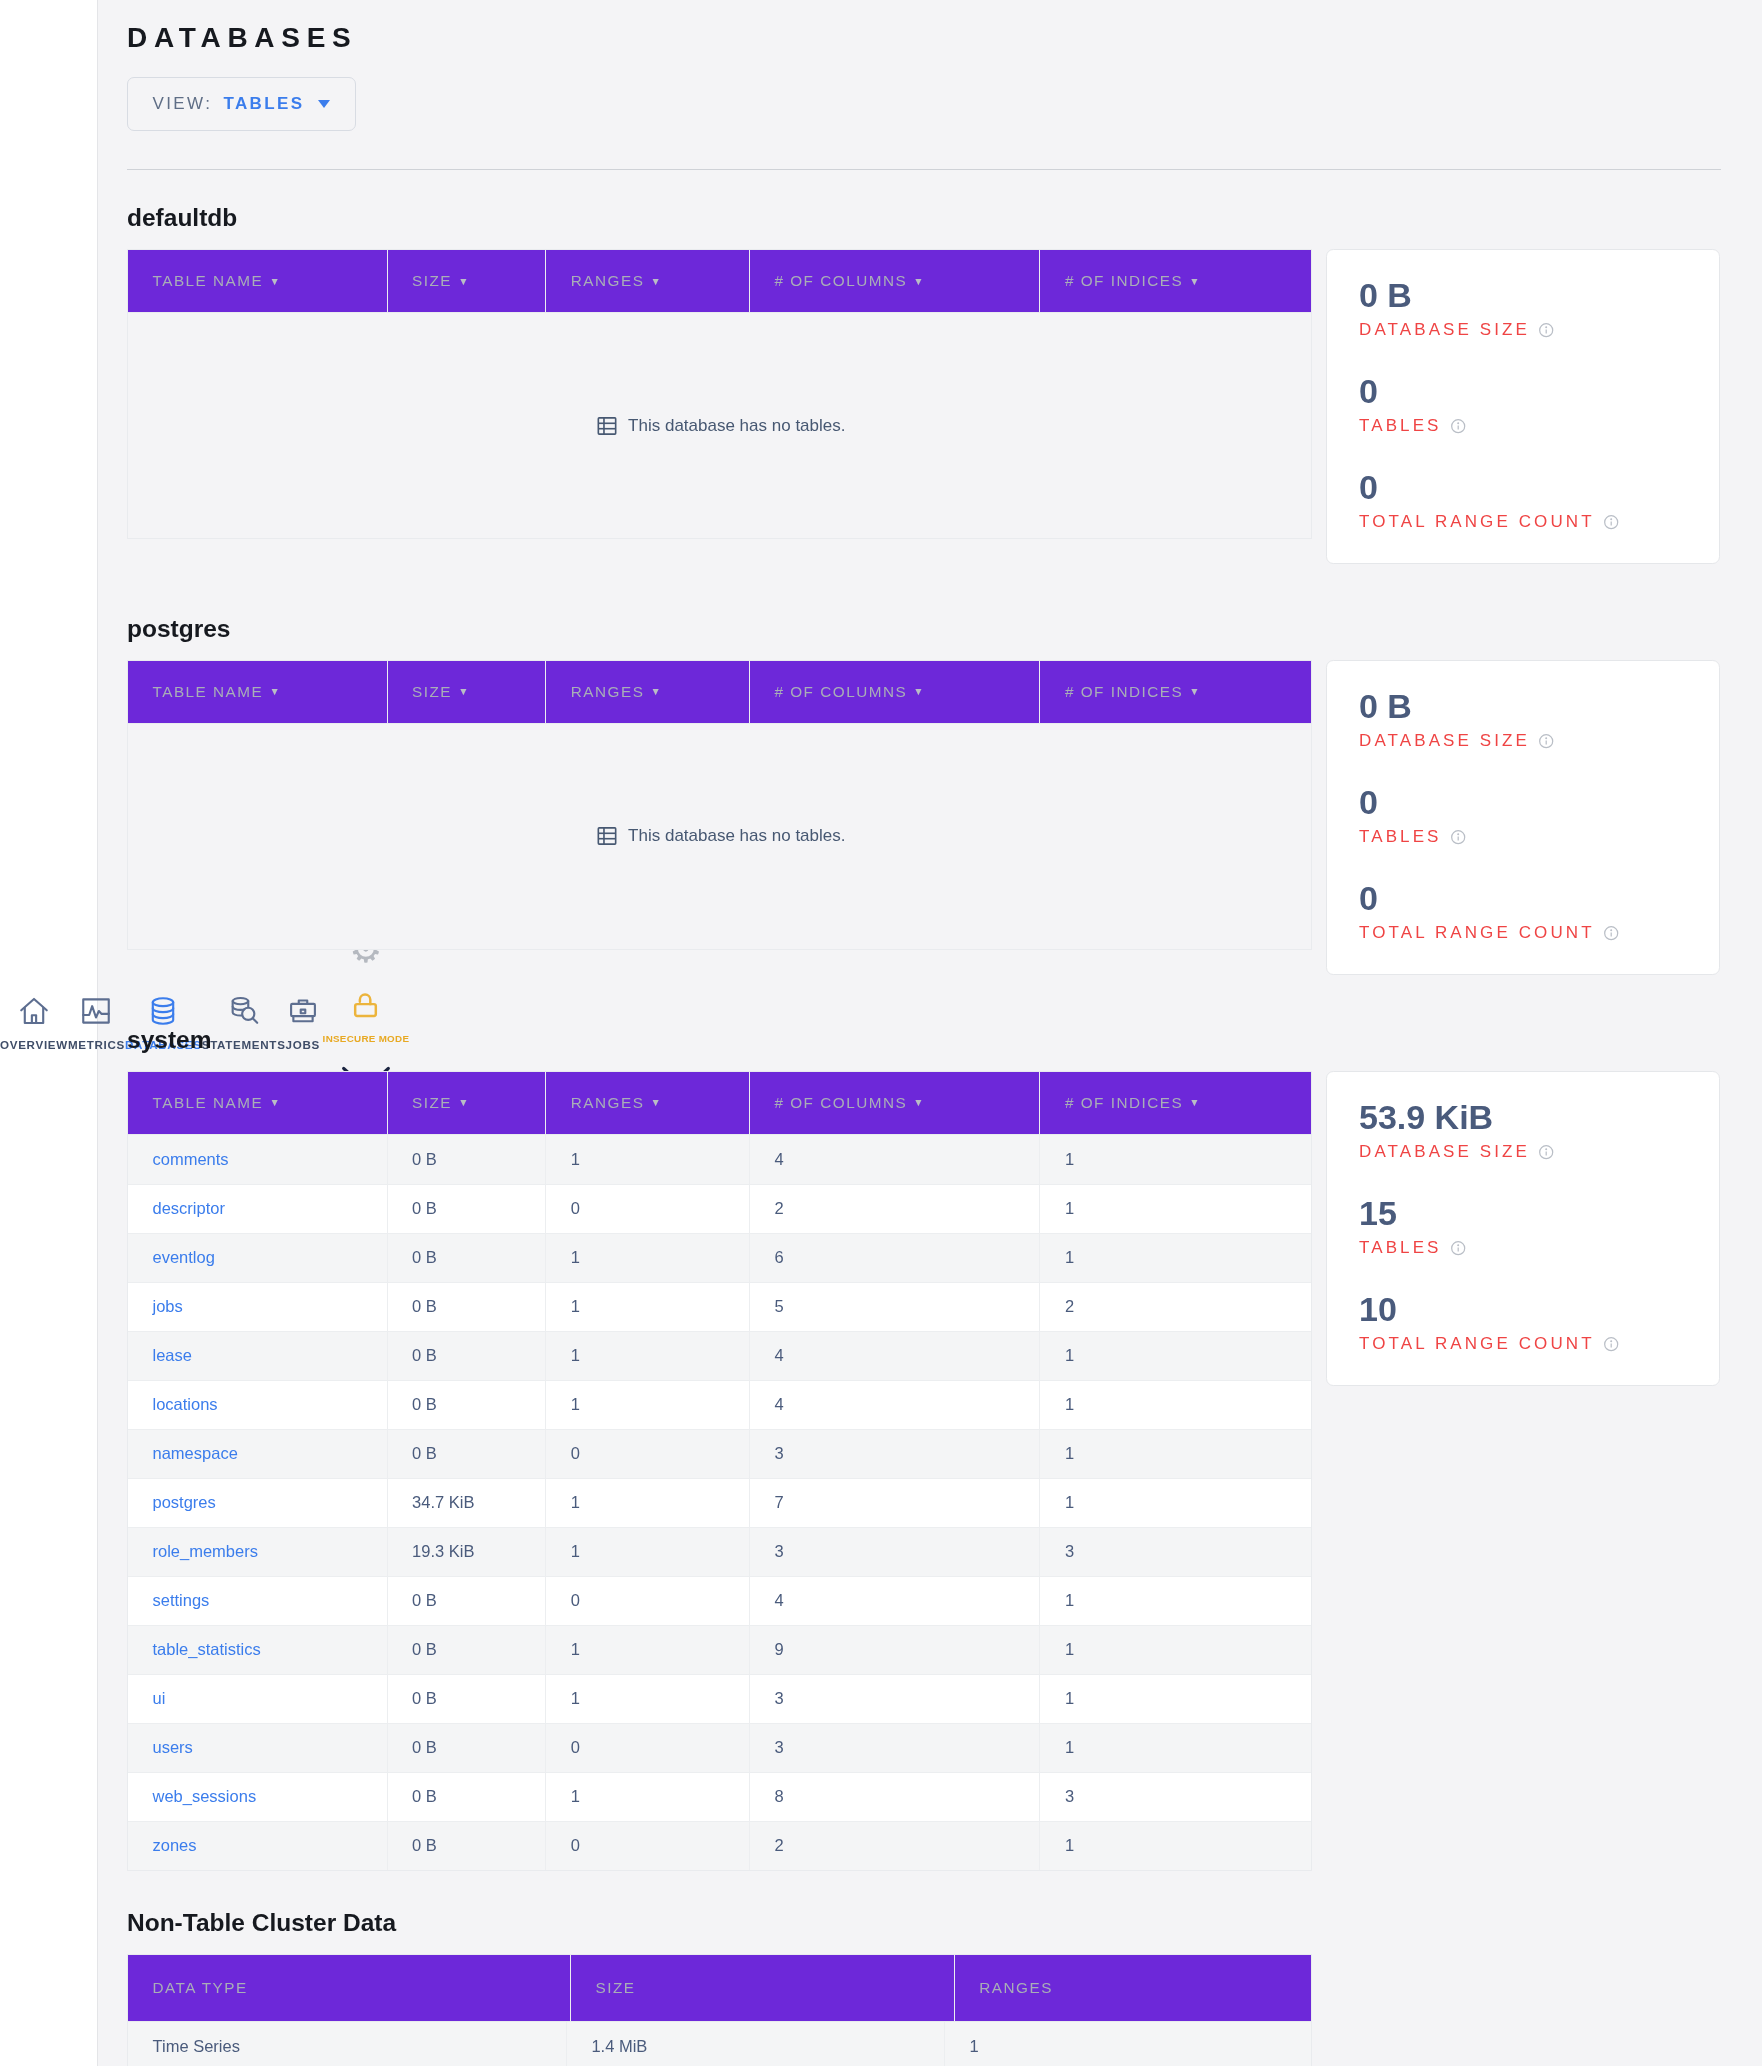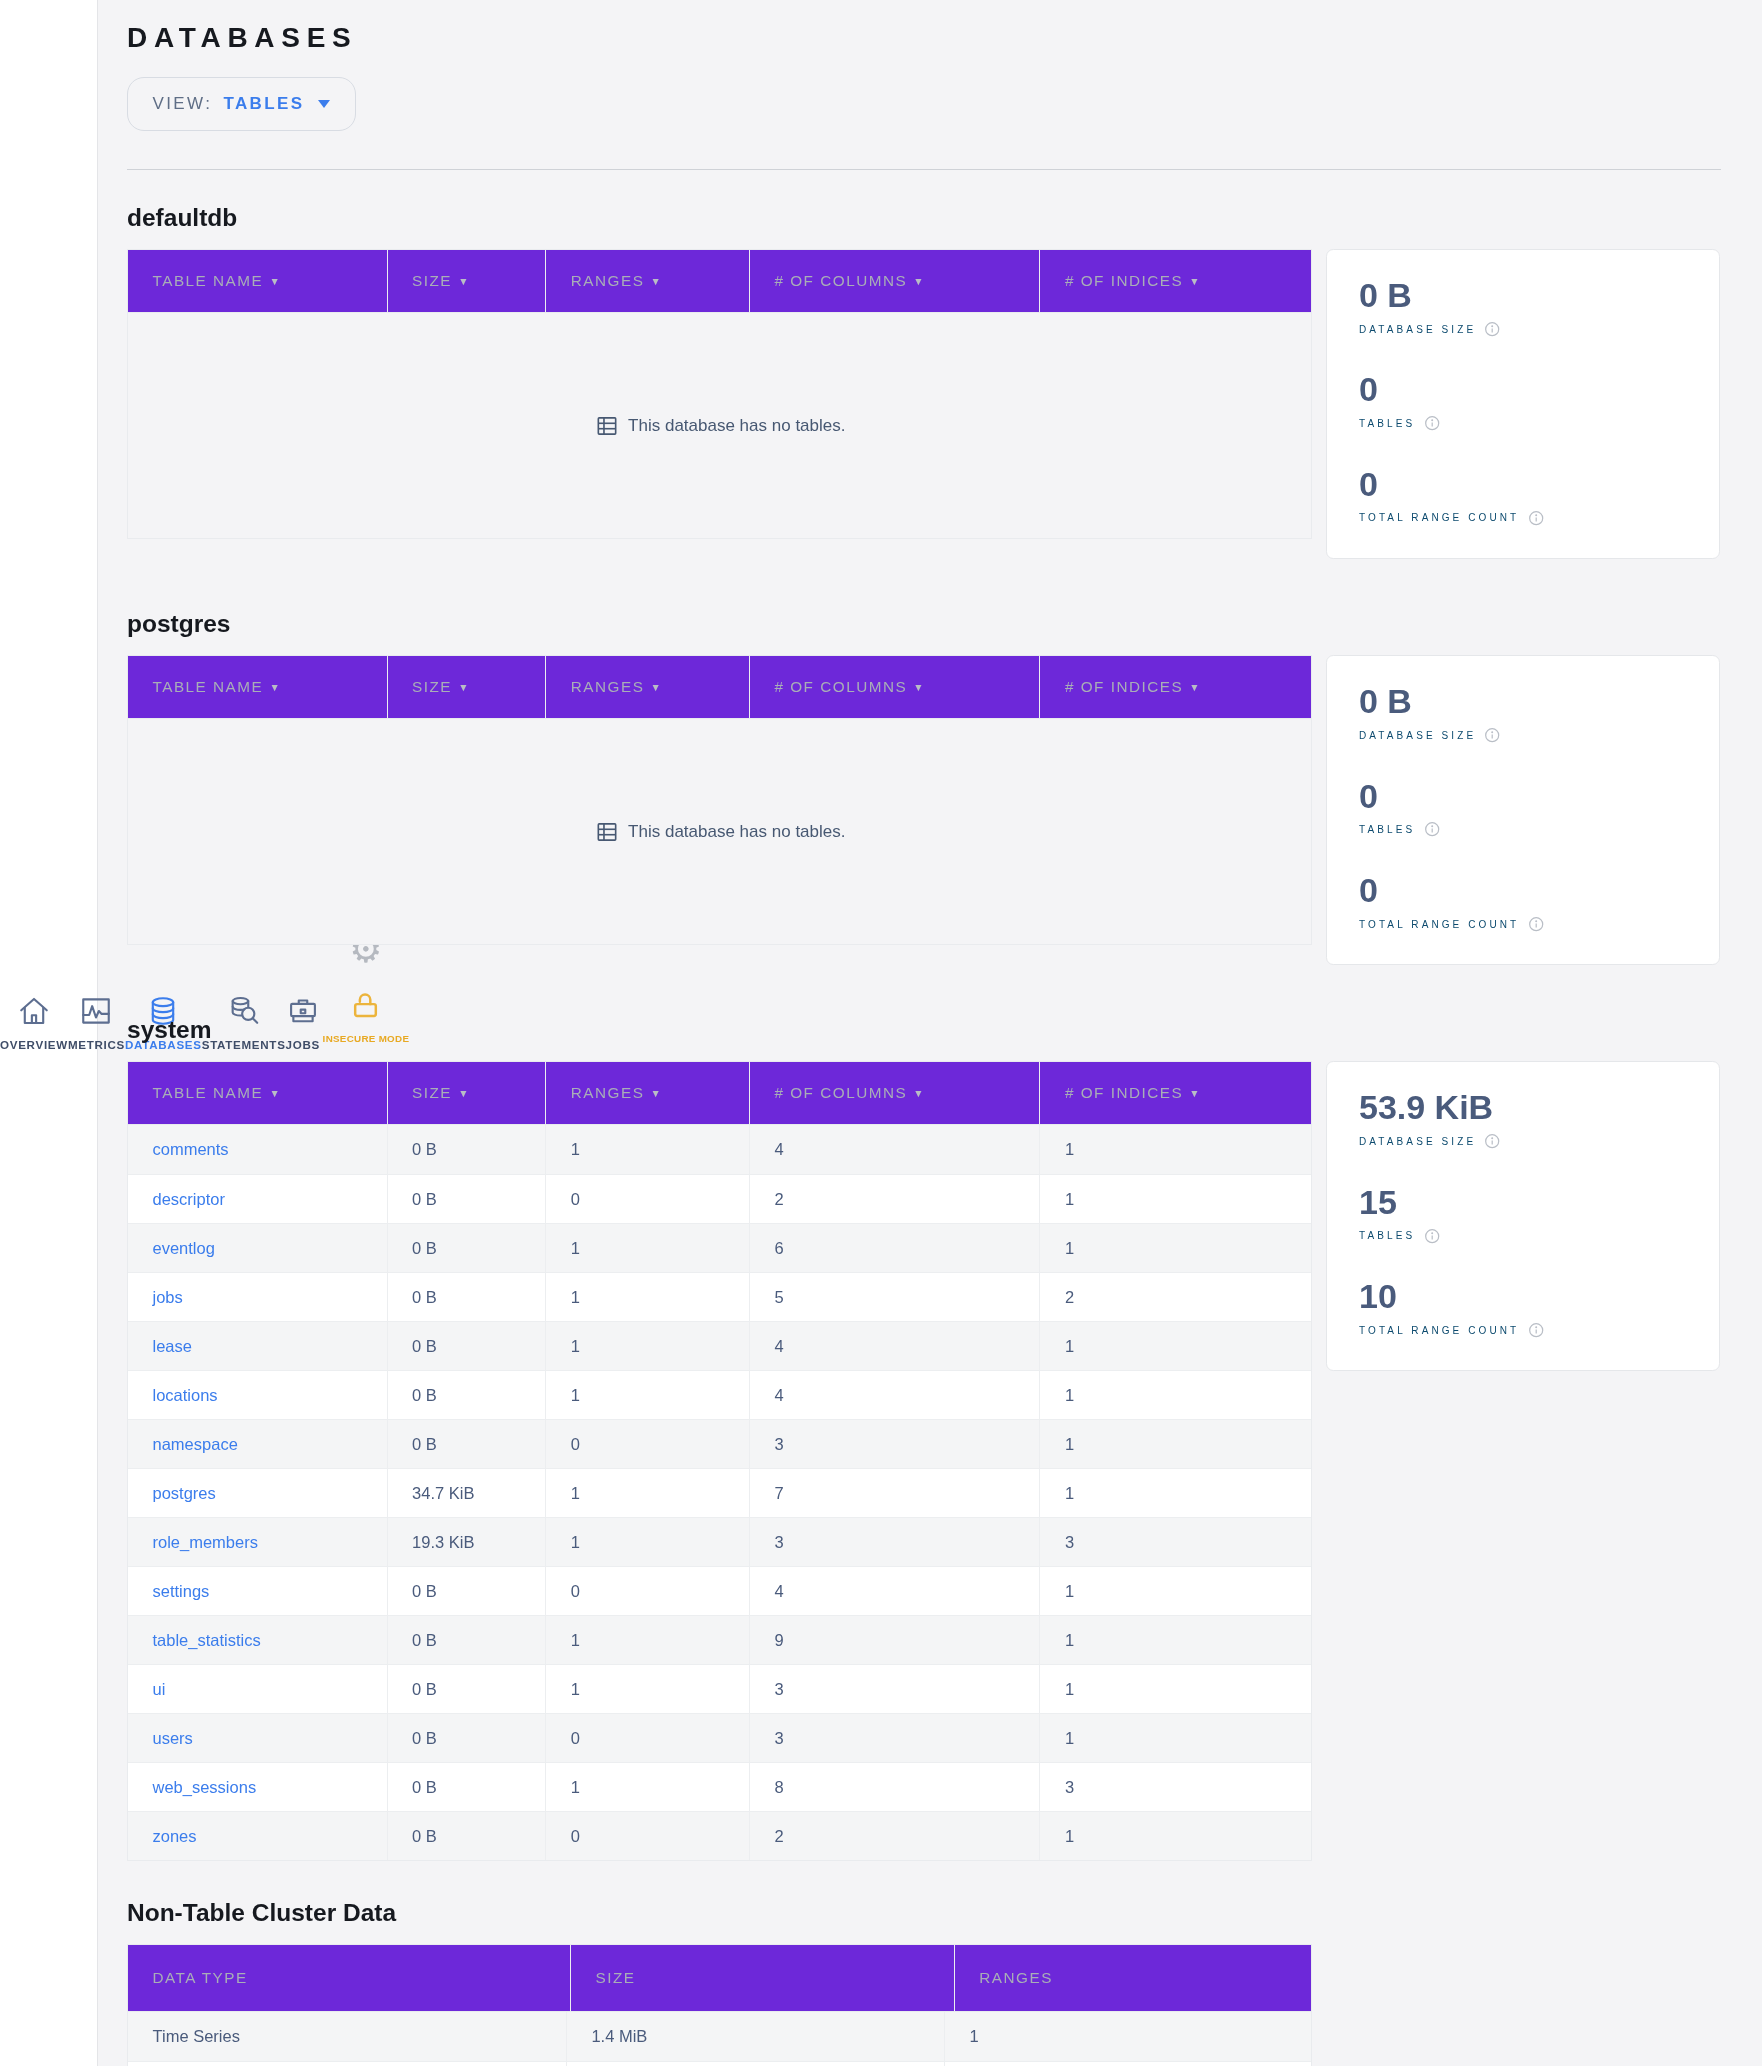--- a/index.html
+++ b/index.html
@@ -51,21 +51,21 @@
   .logo svg { width: 58px; height: 66px; display: block; }
 
   
   .content { flex: 1 1 auto; padding: 0 42px 0 29px; }
   .page-title {
     margin-top: 22px; font-size: 28px; font-weight: 600;
     letter-spacing: 6.7px; color: #16191f;
   }
   .view-dropdown {
     margin-top: 23px; display: inline-flex; align-items: center;
-    border: 1.2px solid #d8dce3; border-radius: 17px; padding: 16px 24.5px;
+    border: 1.2px solid #d8dce3; border-radius: 7px; padding: 16px 24.5px;
     cursor: pointer; background: transparent;
   }
   .view-dropdown .view-label { font-size: 17px; letter-spacing: 2.4px; color: #5f6e86; }
   .view-dropdown .view-value { font-size: 17px; letter-spacing: 2.4px; color: #3b7dec; margin-left: 11px; font-weight: 600; }
   .caret-down {
     width: 0; height: 0; margin-left: 13.5px;
     border-left: 6.7px solid transparent; border-right: 6.7px solid transparent;
     border-top: 8px solid #3b7dec;
   }
   .top-rule { border: none; border-top: 1.2px solid #cfd2d7; margin-top: 38px; }
@@ -105,21 +105,21 @@
   
   .stats-card {
     flex: 0 0 394px; margin-left: 14px; background: #ffffff;
     border: 1.2px solid #e5e7ea; border-radius: 7.3px; padding: 26px 32px 31px 32px;
   }
   .stat { margin-bottom: 32px; }
   .stat:last-child { margin-bottom: 0; }
   .stat-num { font-size: 34px; font-weight: 600; color: #4a5b7c; line-height: 1.15; }
   .stat-label {
     display: flex; align-items: center; margin-top: 4.9px;
-    font-size: 10px; letter-spacing: 3.1px; color: #0c4a6e;
+    font-size: 17px; letter-spacing: 3.1px; color: #ef4444;
   }
   .stat-label svg { width: 18.4px; height: 18.4px; margin-left: 7.3px; cursor: pointer; }
 
   .nt-section { margin-top: 38px; }
   .nt-table { width: 1185px; background: #ffffff; border: 1.2px solid #e9ebee; margin-top: 17px; }
   .nt-table .thead { height: 67px; gap: 16px; }
   .nt-cell-text { color: #4a5b7c; }
 </style>
 </head>
 <body>

